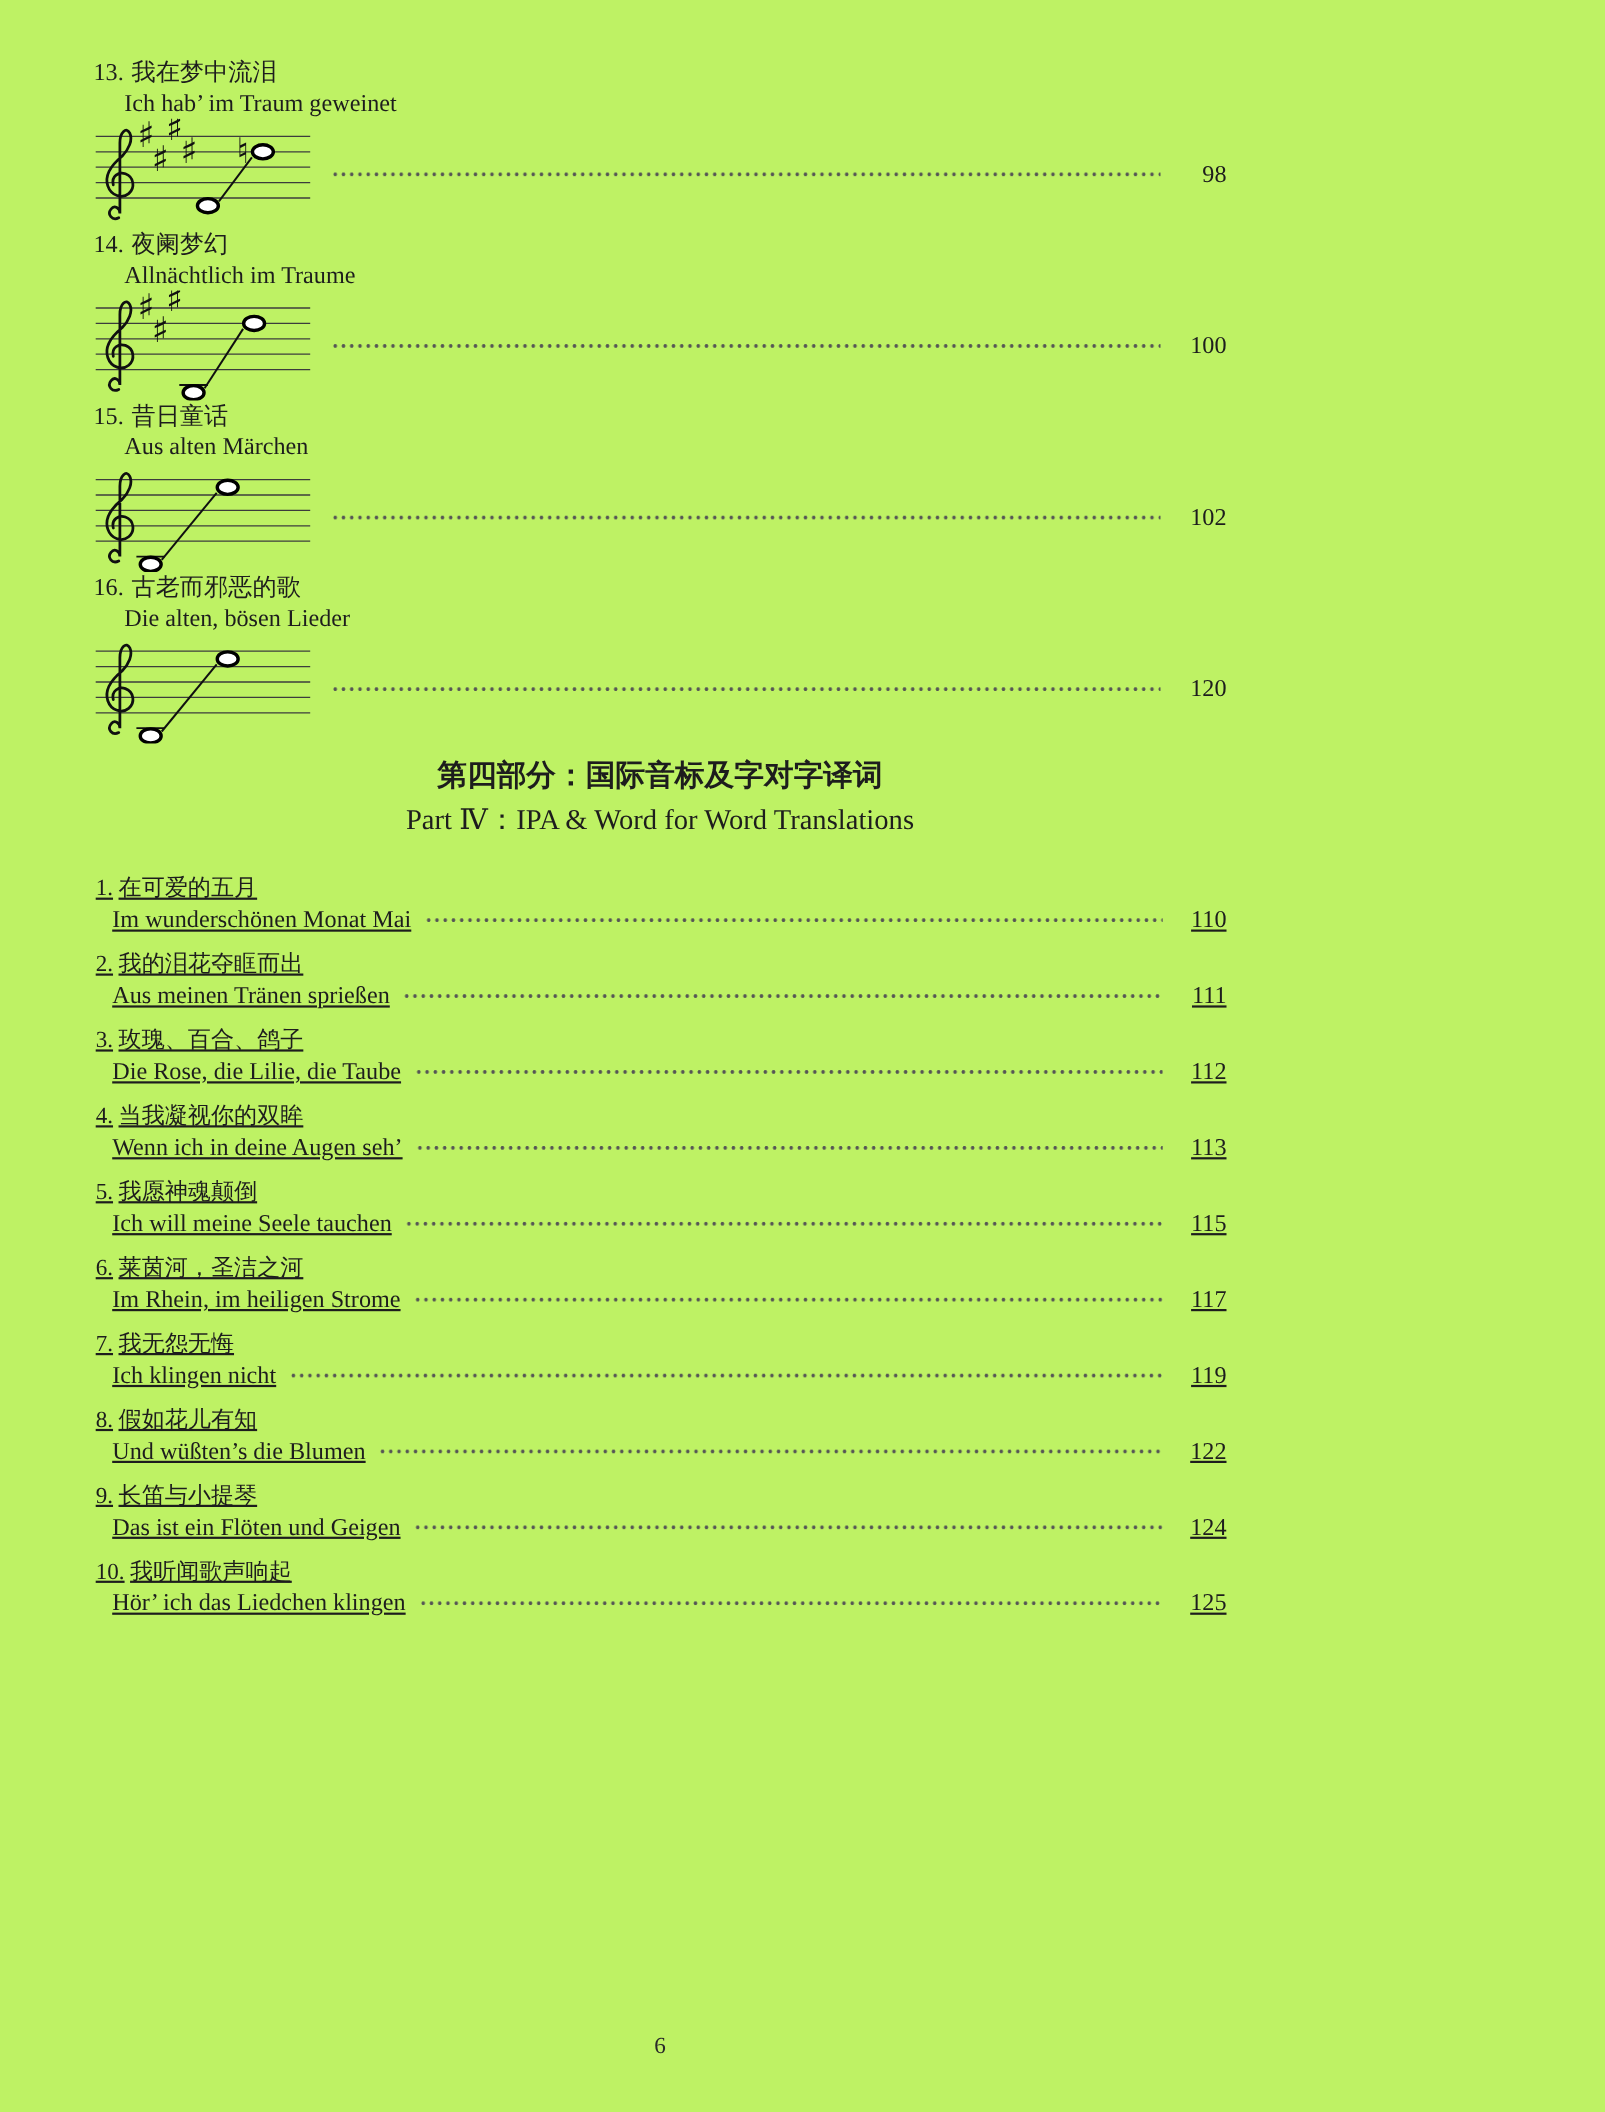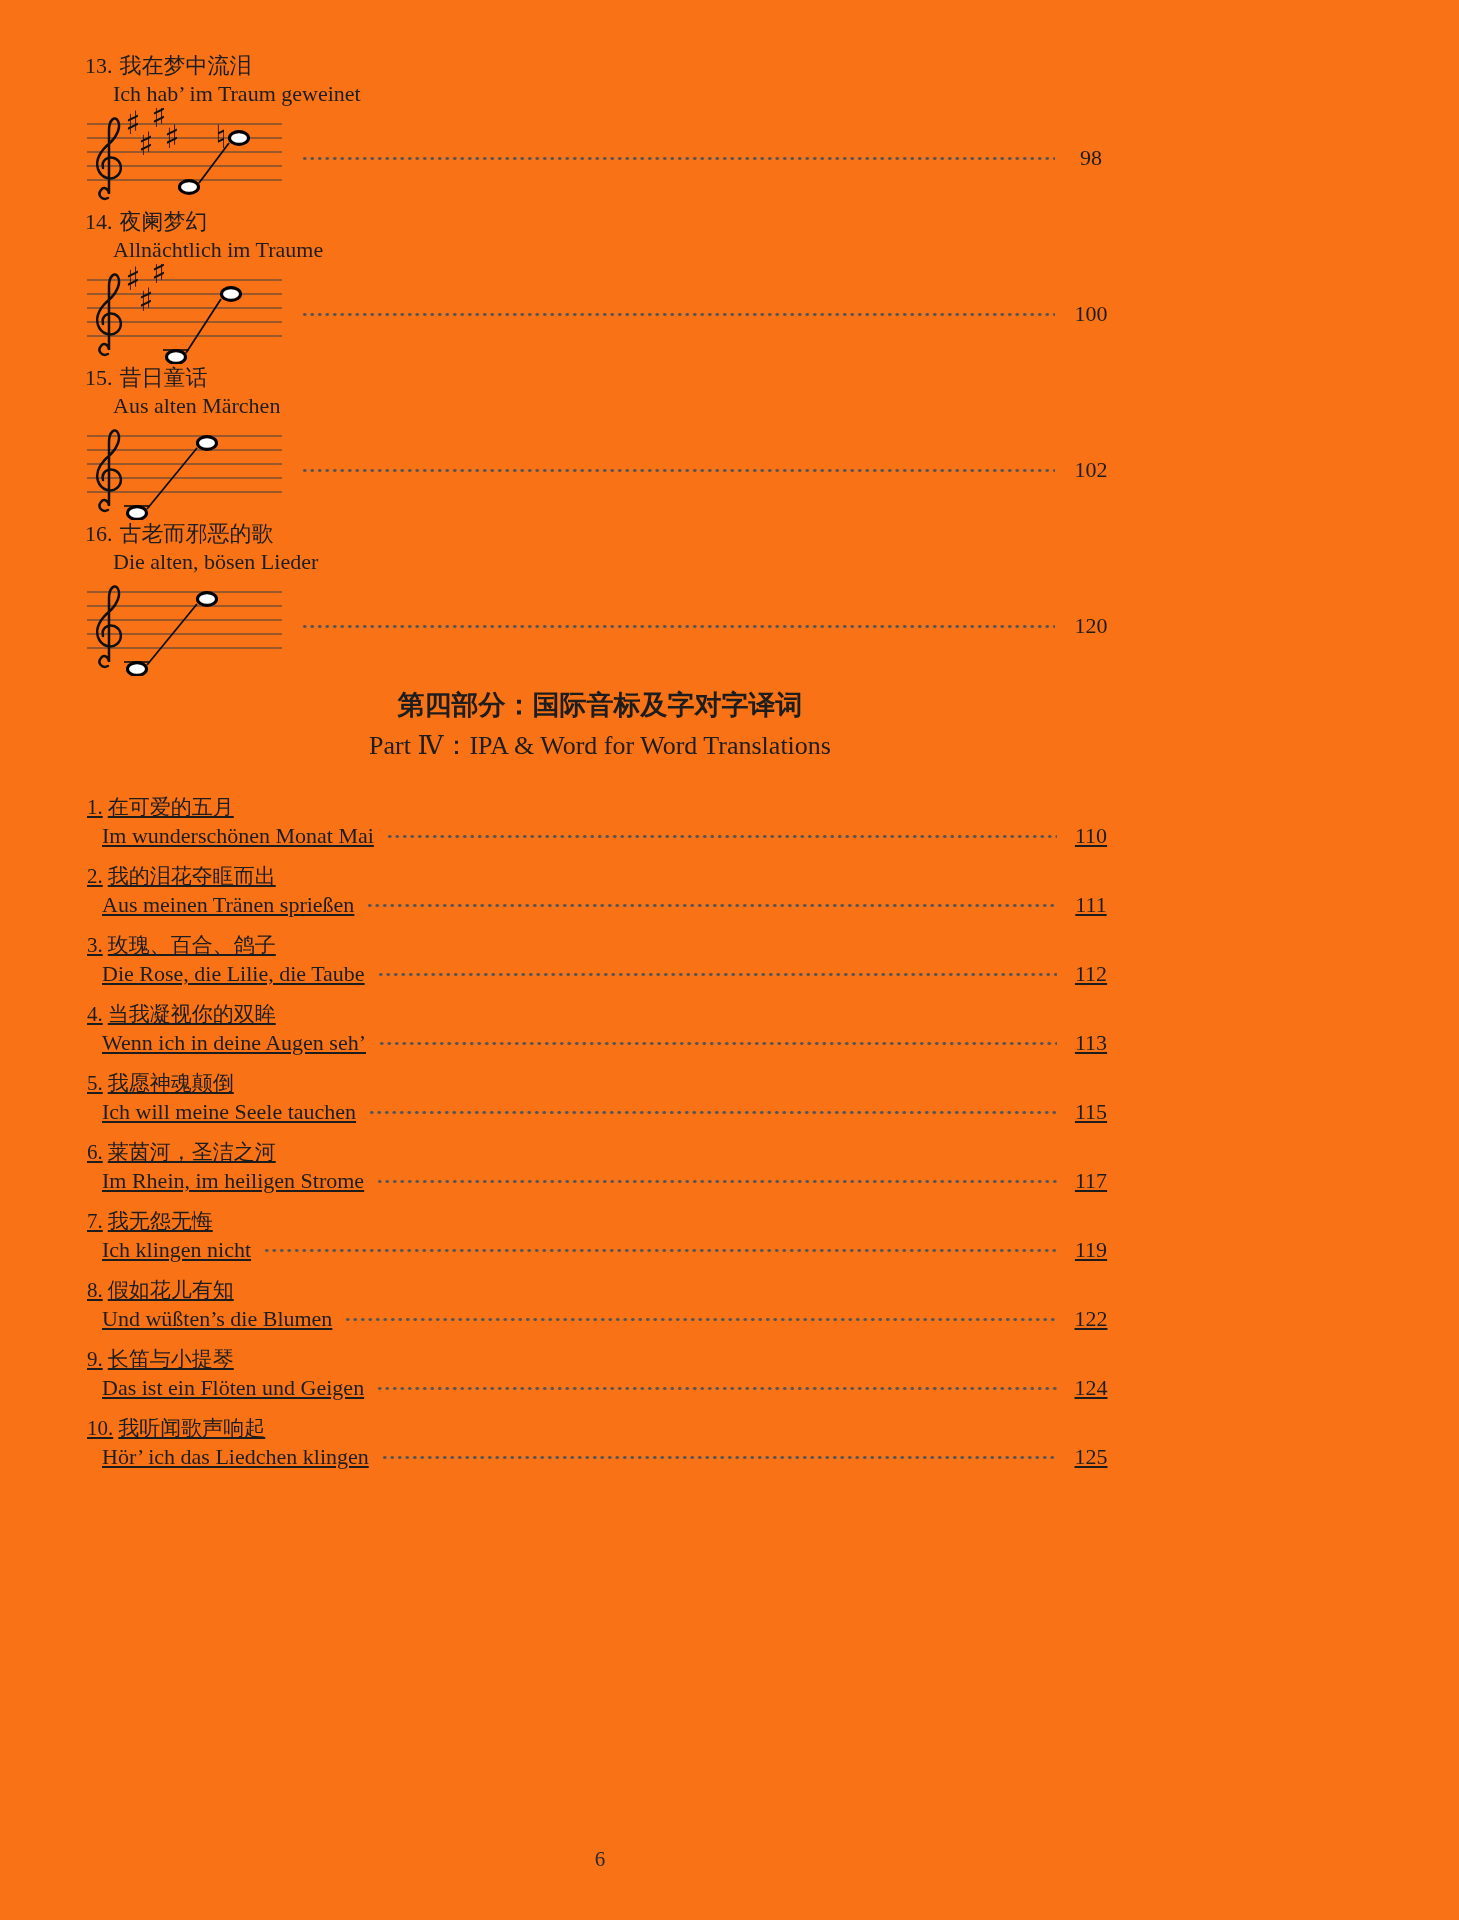--- a/index.html
+++ b/index.html
@@ -2,21 +2,21 @@
 <html><head>
 <meta charset="utf-8">
 <style>
   * { margin: 0; padding: 0; box-sizing: border-box; }
   html, body { background: #ffffff; }
   body { font-family: "Liberation Serif", "DejaVu Serif", serif; color: #1d1d1d; }
   .sheet {
     position: relative;
     width: 1459px;
     height: 1920px;
-    background: #f97316;
+    background: #bef264;
     overflow: hidden;
   }
   .content {
     width: 1030px;
     margin-left: 85px;
     padding-top: 52px;
   }
 
   
   .incipit-entry { height: 156px; }
@@ -31,21 +31,21 @@
     height: 5px;
     margin: 0 12px 0 16px;
     background-image: radial-gradient(circle, #555 1.4px, rgba(0,0,0,0) 1.9px);
     background-size: 7.5px 5px;
     background-repeat: repeat-x;
     background-position: 0 50%;
   }
   .pagenum {
     flex: 0 0 auto;
     min-width: 48px;
-    text-align: center;
+    text-align: right;
     font-size: 22px;
   }
 
   
   .section-heading { margin-top: 10px; text-align: center; }
   .section-zh { font-size: 27px; line-height: 38px; font-weight: 700; }
   .section-en { font-size: 26px; line-height: 44px; }
 
   
   .toc-list { margin-top: 26px; text-decoration: underline; }

